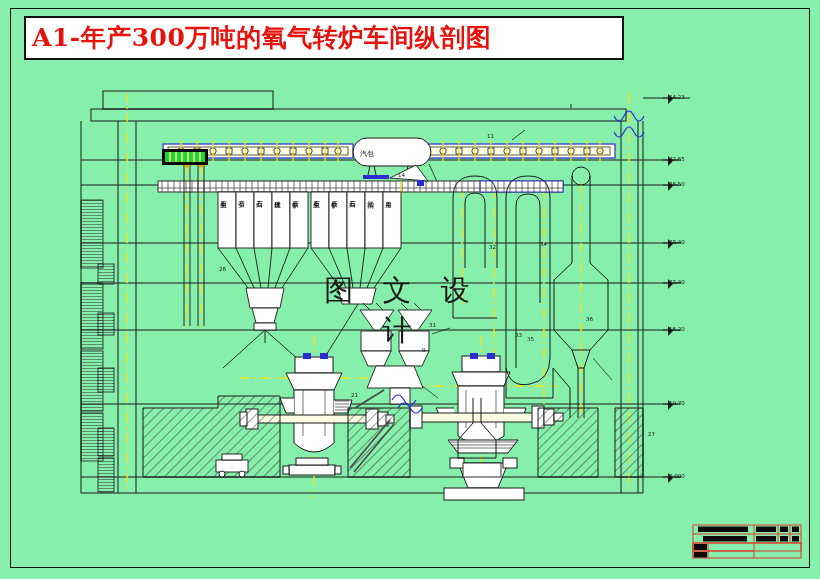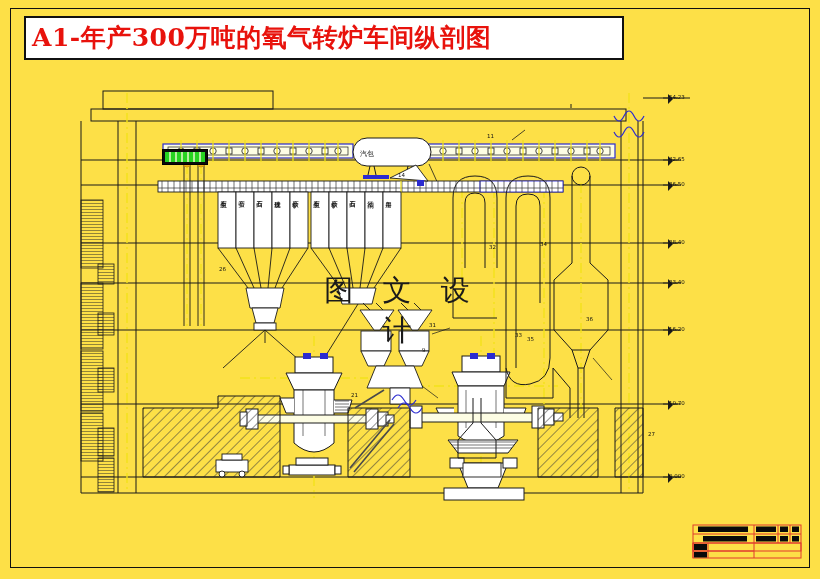--- a/index.html
+++ b/index.html
@@ -1,18 +1,18 @@
 <!DOCTYPE html>
 <html><head>
 <meta charset="utf-8">
 <style>
   html,body{margin:0;padding:0;background:#fff;}
   body{width:820px;height:579px;overflow:hidden;
        font-family:"DejaVu Sans","Liberation Sans",sans-serif;}
-  #stage{position:relative;width:820px;height:579px;background:#fde047;}
+  #stage{position:relative;width:820px;height:579px;background:#86efac;}
 
   
   .sheet-border{position:absolute;left:10px;top:8px;width:800px;height:560px;
     border:1.5px solid #111;box-sizing:border-box;}
 
   
   .title-frame{position:absolute;left:24px;top:16px;width:600px;height:44px;
     border:2px solid #111;box-sizing:border-box;background:#fff;}
   .title-text{position:absolute;left:32px;top:20px;width:590px;height:36px;
     color:#e8120c;font-weight:bold;font-size:25px;line-height:36px;

